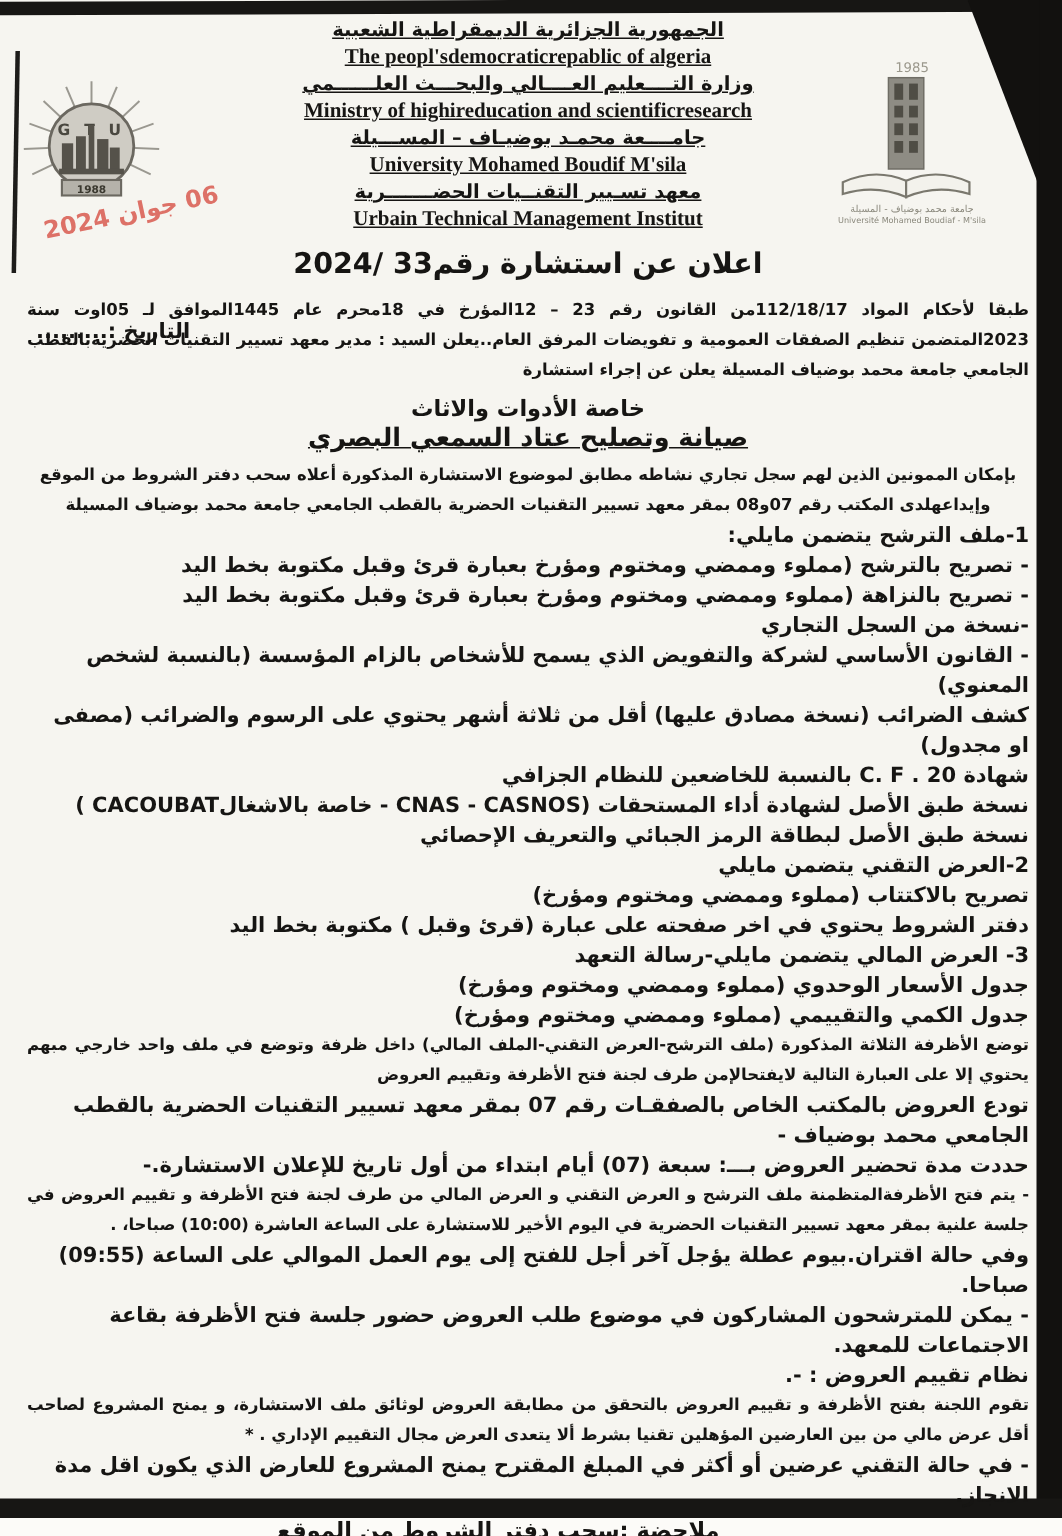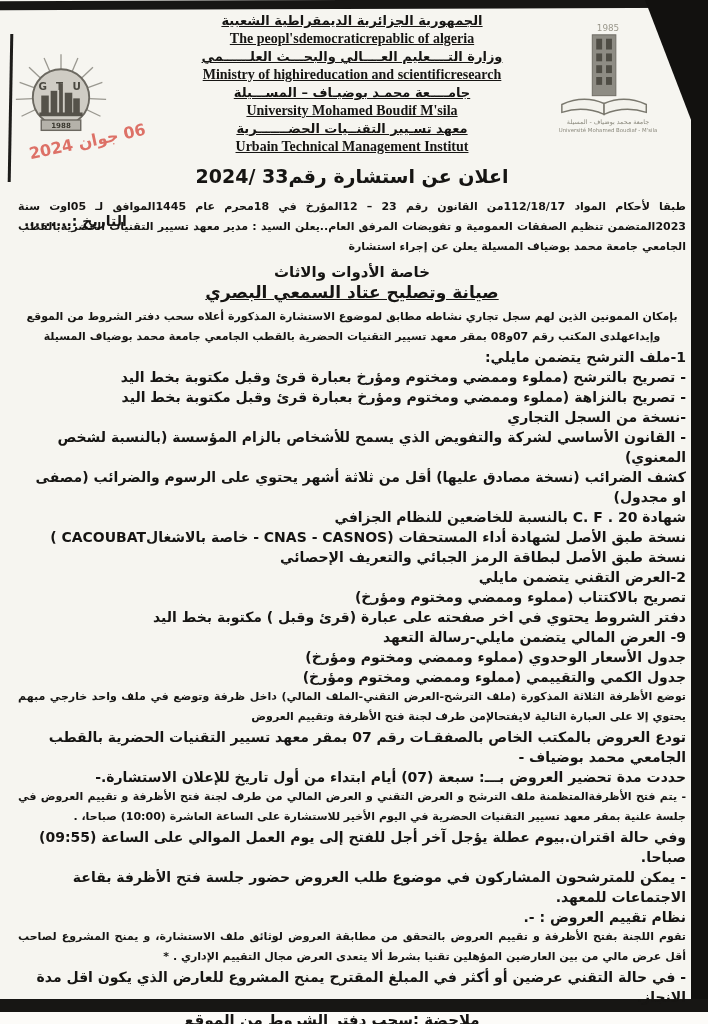--- a/index.html
+++ b/index.html
@@ -21,21 +21,21 @@
     position:absolute;top:132px;left:28px;transform:rotate(-12deg);
     color:#d95a50;font-size:16px;font-weight:bold;letter-spacing:3px;direction:rtl;opacity:.85;
   }
   
   .content{position:absolute;top:12px;left:18px;width:668px;}
   .hdr{width:460px;margin:0 auto;text-align:center;text-decoration:underline;}
   .h-ar{font-size:13px;font-weight:bold;line-height:18px;direction:rtl;}
   .h-en{font-family:"Liberation Serif",serif;font-size:14px;font-weight:bold;line-height:18px;}
   
   .logo-gtu{position:absolute;top:52px;left:14px;width:94px;height:104px;}
-  .logo-univ{position:absolute;top:19px;right:46px;width:108px;height:118px;}
+  .logo-univ{position:absolute;top:36px;right:46px;width:108px;height:118px;}
   
   .title-row{position:relative;margin-top:5px;height:30px;}
   .doc-title{text-align:center;font-size:19px;font-weight:bold;direction:rtl;line-height:30px;}
   .date-label{position:absolute;left:6px;top:4px;font-size:14px;font-weight:bold;direction:rtl;margin-top:48px;}
   
   .body{direction:rtl;margin-top:6px;}
   .p{font-size:11px;font-weight:bold;line-height:20px;margin:0;text-align:justify;}
   .p-right{font-size:14px;font-weight:bold;line-height:20px;margin:0;text-align:right;}
   .p-center{font-size:11px;font-weight:bold;line-height:20px;margin:0;text-align:center;}
   .subj1{text-align:center;font-size:15px;font-weight:bold;margin:6px 0 1px;}
@@ -142,21 +142,21 @@
       <p class="p-right">- تصريح بالنزاهة (مملوء وممضي ومختوم ومؤرخ بعبارة قرئ وقبل  مكتوبة بخط اليد</p>
       <p class="p-right">-نسخة من السجل التجاري</p>
       <p class="p-right">- القانون الأساسي لشركة والتفويض الذي يسمح للأشخاص بالزام المؤسسة (بالنسبة لشخص المعنوي)</p>
       <p class="p-right">كشف الضرائب (نسخة مصادق عليها) أقل من ثلاثة أشهر يحتوي على الرسوم والضرائب (مصفى او مجدول)</p>
       <p class="p-right">شهادة C. F . 20  بالنسبة للخاضعين للنظام الجزافي</p>
       <p class="p-right">نسخة طبق الأصل لشهادة أداء المستحقات (CNAS -  CASNOS  - خاصة بالاشغالCACOUBAT   )</p>
       <p class="p-right">نسخة طبق الأصل لبطاقة الرمز الجبائي والتعريف الإحصائي</p>
       <p class="p-right">2-العرض التقني يتضمن مايلي</p>
       <p class="p-right">تصريح بالاكتتاب (مملوء وممضي ومختوم ومؤرخ)</p>
       <p class="p-right">دفتر الشروط يحتوي في اخر صفحته على عبارة (قرئ وقبل ) مكتوبة بخط اليد</p>
-      <p class="p-right">9- العرض المالي يتضمن مايلي-رسالة التعهد</p>
+      <p class="p-right">3- العرض المالي يتضمن مايلي-رسالة التعهد</p>
       <p class="p-right">جدول الأسعار الوحدوي (مملوء وممضي ومختوم ومؤرخ)</p>
       <p class="p-right">جدول الكمي والتقييمي (مملوء وممضي ومختوم ومؤرخ)</p>
       <p class="p">توضع الأظرفة الثلاثة المذكورة (ملف الترشح-العرض التقني-الملف المالي) داخل ظرفة وتوضع في ملف واحد خارجي مبهم يحتوي إلا على العبارة التالية  لايفتحالإمن طرف لجنة فتح الأظرفة وتقييم العروض</p>
       <p class="p-right">تودع العروض بالمكتب الخاص بالصفقـات رقم 07    بمقر معهد تسيير التقنيات الحضرية بالقطب الجامعي محمد بوضياف      -</p>
       <p class="p-right">حددت مدة تحضير العروض بـــ: سبعة (07) أيام ابتداء من أول تاريخ للإعلان الاستشارة.-</p>
       <p class="p">- يتم فتح الأظرفةالمتظمنة ملف الترشح و العرض التقني و العرض المالي من طرف لجنة فتح الأظرفة و تقييم العروض في جلسة علنية بمقر معهد تسيير التقنيات الحضرية  في اليوم الأخير  للاستشارة على الساعة العاشرة (10:00) صباحا، .</p>
       <p class="p-right">وفي حالة اقتران.بيوم عطلة يؤجل آخر أجل للفتح إلى يوم العمل الموالي على الساعة (09:55) صباحا.</p>
       <p class="p-right">- يمكن للمترشحون المشاركون في موضوع طلب العروض حضور جلسة فتح الأظرفة بقاعة الاجتماعات للمعهد.</p>
       <p class="p-right">نظام تقييم العروض : -.</p>
       <p class="p">تقوم اللجنة بفتح الأظرفة و تقييم العروض بالتحقق من مطابقة العروض لوثائق ملف الاستشارة، و يمنح المشروع لصاحب أقل عرض مالي من بين العارضين المؤهلين تقنيا بشرط ألا يتعدى العرض مجال التقييم الإداري .    *</p>

